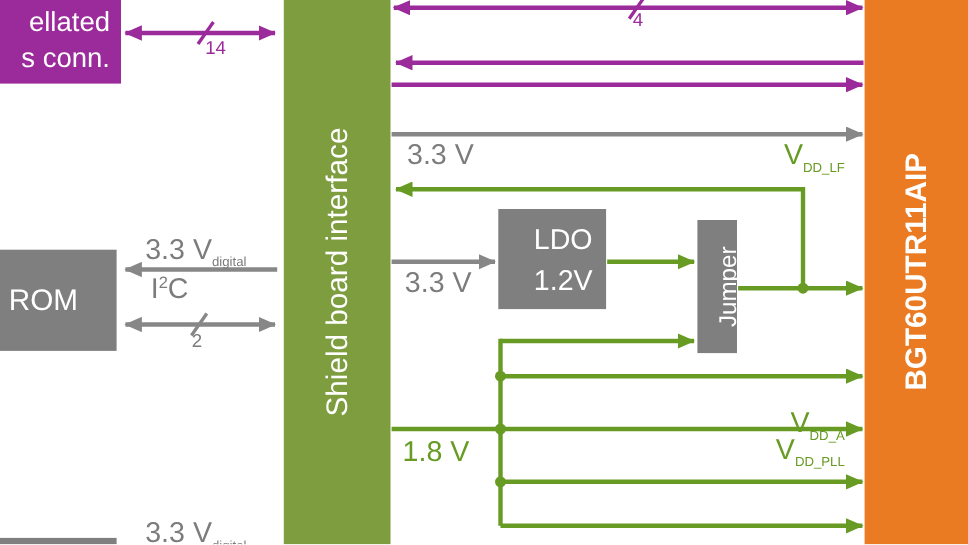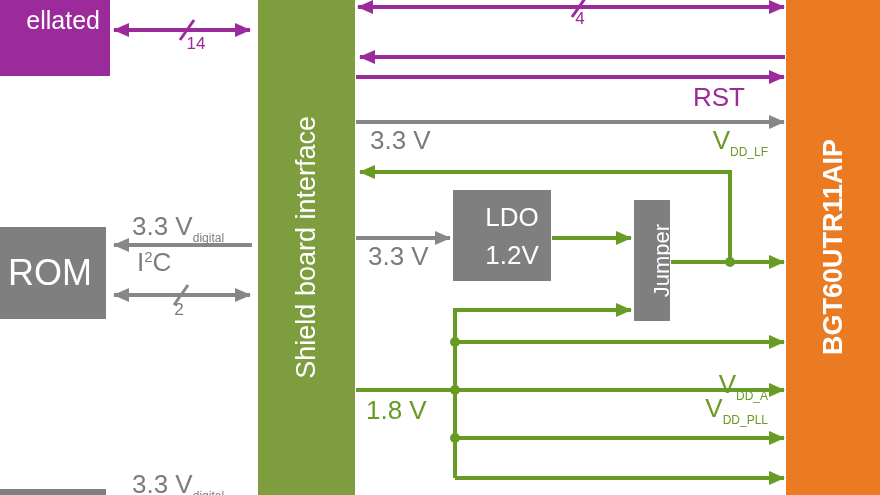--- a/index.html
+++ b/index.html
@@ -29,21 +29,21 @@
   .right{text-align:right;}
   .center{text-align:center;}
   .sb{font-size:12px;position:relative;top:7px;}
   .sp{font-size:15px;position:relative;top:-9px;}
   
   .conn-box{left:0;top:0;width:110px;height:76px;background:var(--purple);
     text-align:right;padding:4px 10px 0 12px;font-size:25px;line-height:33px;}
   .shield-bar{left:258px;width:97px;background:var(--green-bar);font-size:27px;}
   .radar-bar{left:786px;width:94px;background:var(--orange);font-size:27px;font-weight:700;}
   .eeprom-box{left:0;top:227px;width:106px;height:92px;background:var(--gray-box);
-    display:flex;align-items:center;padding-left:8px;font-size:36px;}
+    display:flex;align-items:center;padding-left:8px;font-size:27px;}
   .ldo-box{left:453px;top:190px;width:98px;height:91px;background:var(--gray-box);
     display:flex;flex-direction:column;align-items:center;justify-content:center;
     font-size:26px;line-height:38px;}
   .jumper-box{left:634px;top:200px;width:36px;height:121px;background:var(--gray-box);
     display:flex;align-items:center;justify-content:center;font-size:22px;}
   .bottom-box{left:0;top:489px;width:106px;height:6px;background:var(--gray-box);}
   
   .s-p{stroke:var(--purple);stroke-width:4;fill:none;}
   .s-g{stroke:var(--green-line);stroke-width:4;fill:none;}
   .s-y{stroke:var(--gray-line);stroke-width:4;fill:none;}
@@ -52,20 +52,21 @@
   .dot{fill:var(--green-line);}
   #mP path{fill:var(--purple);} #mG path{fill:var(--green-line);} #mY path{fill:var(--gray-line);}
 </style>
 </head>
 <body>
 
 <div class="stage">
 
   <div class="box conn-box">
     <div>ellated</div>
+    <div>s conn.</div>
   </div>
 
   <div class="bar shield-bar">
     <span class="vlabel">Shield board interface</span>
   </div>
 
   <div class="bar radar-bar">
     <span class="vlabel">BGT60UTR11AIP</span>
   </div>
 
@@ -173,21 +174,20 @@
       <line class="s-y" x1="114" y1="295" x2="250" y2="295" marker-start="url(#mY)" marker-end="url(#mY)"></line>
       <line class="slash-y" x1="174" y1="305" x2="188" y2="285"></line>
     </g>
   </svg>
 
   <div class="lbl t17 purple-t center" style="left:178px;top:35px;width:36px;">14</div>
 
   <div class="lbl t17 purple-t center" style="left:568px;top:10px;width:24px;">4</div>
 
 
-  <div class="lbl t26 purple-t right" style="left:655px;top:84px;width:90px;">RST</div>
 
   <div class="lbl t26 gray-t" style="left:370px;top:127px;">3.3 V</div>
 
   <div class="lbl t26 green-t right" style="left:626px;top:127px;width:142px;"><span>V</span><span class="sb">DD_LF</span></div>
 
   <div class="lbl t26 gray-t" style="left:368px;top:243px;">3.3 V</div>
 
 
   <div class="lbl t26 green-t right" style="left:626px;top:347px;width:142px;margin-top:24px;"><span>V</span><span class="sb">DD_A</span></div>
 

